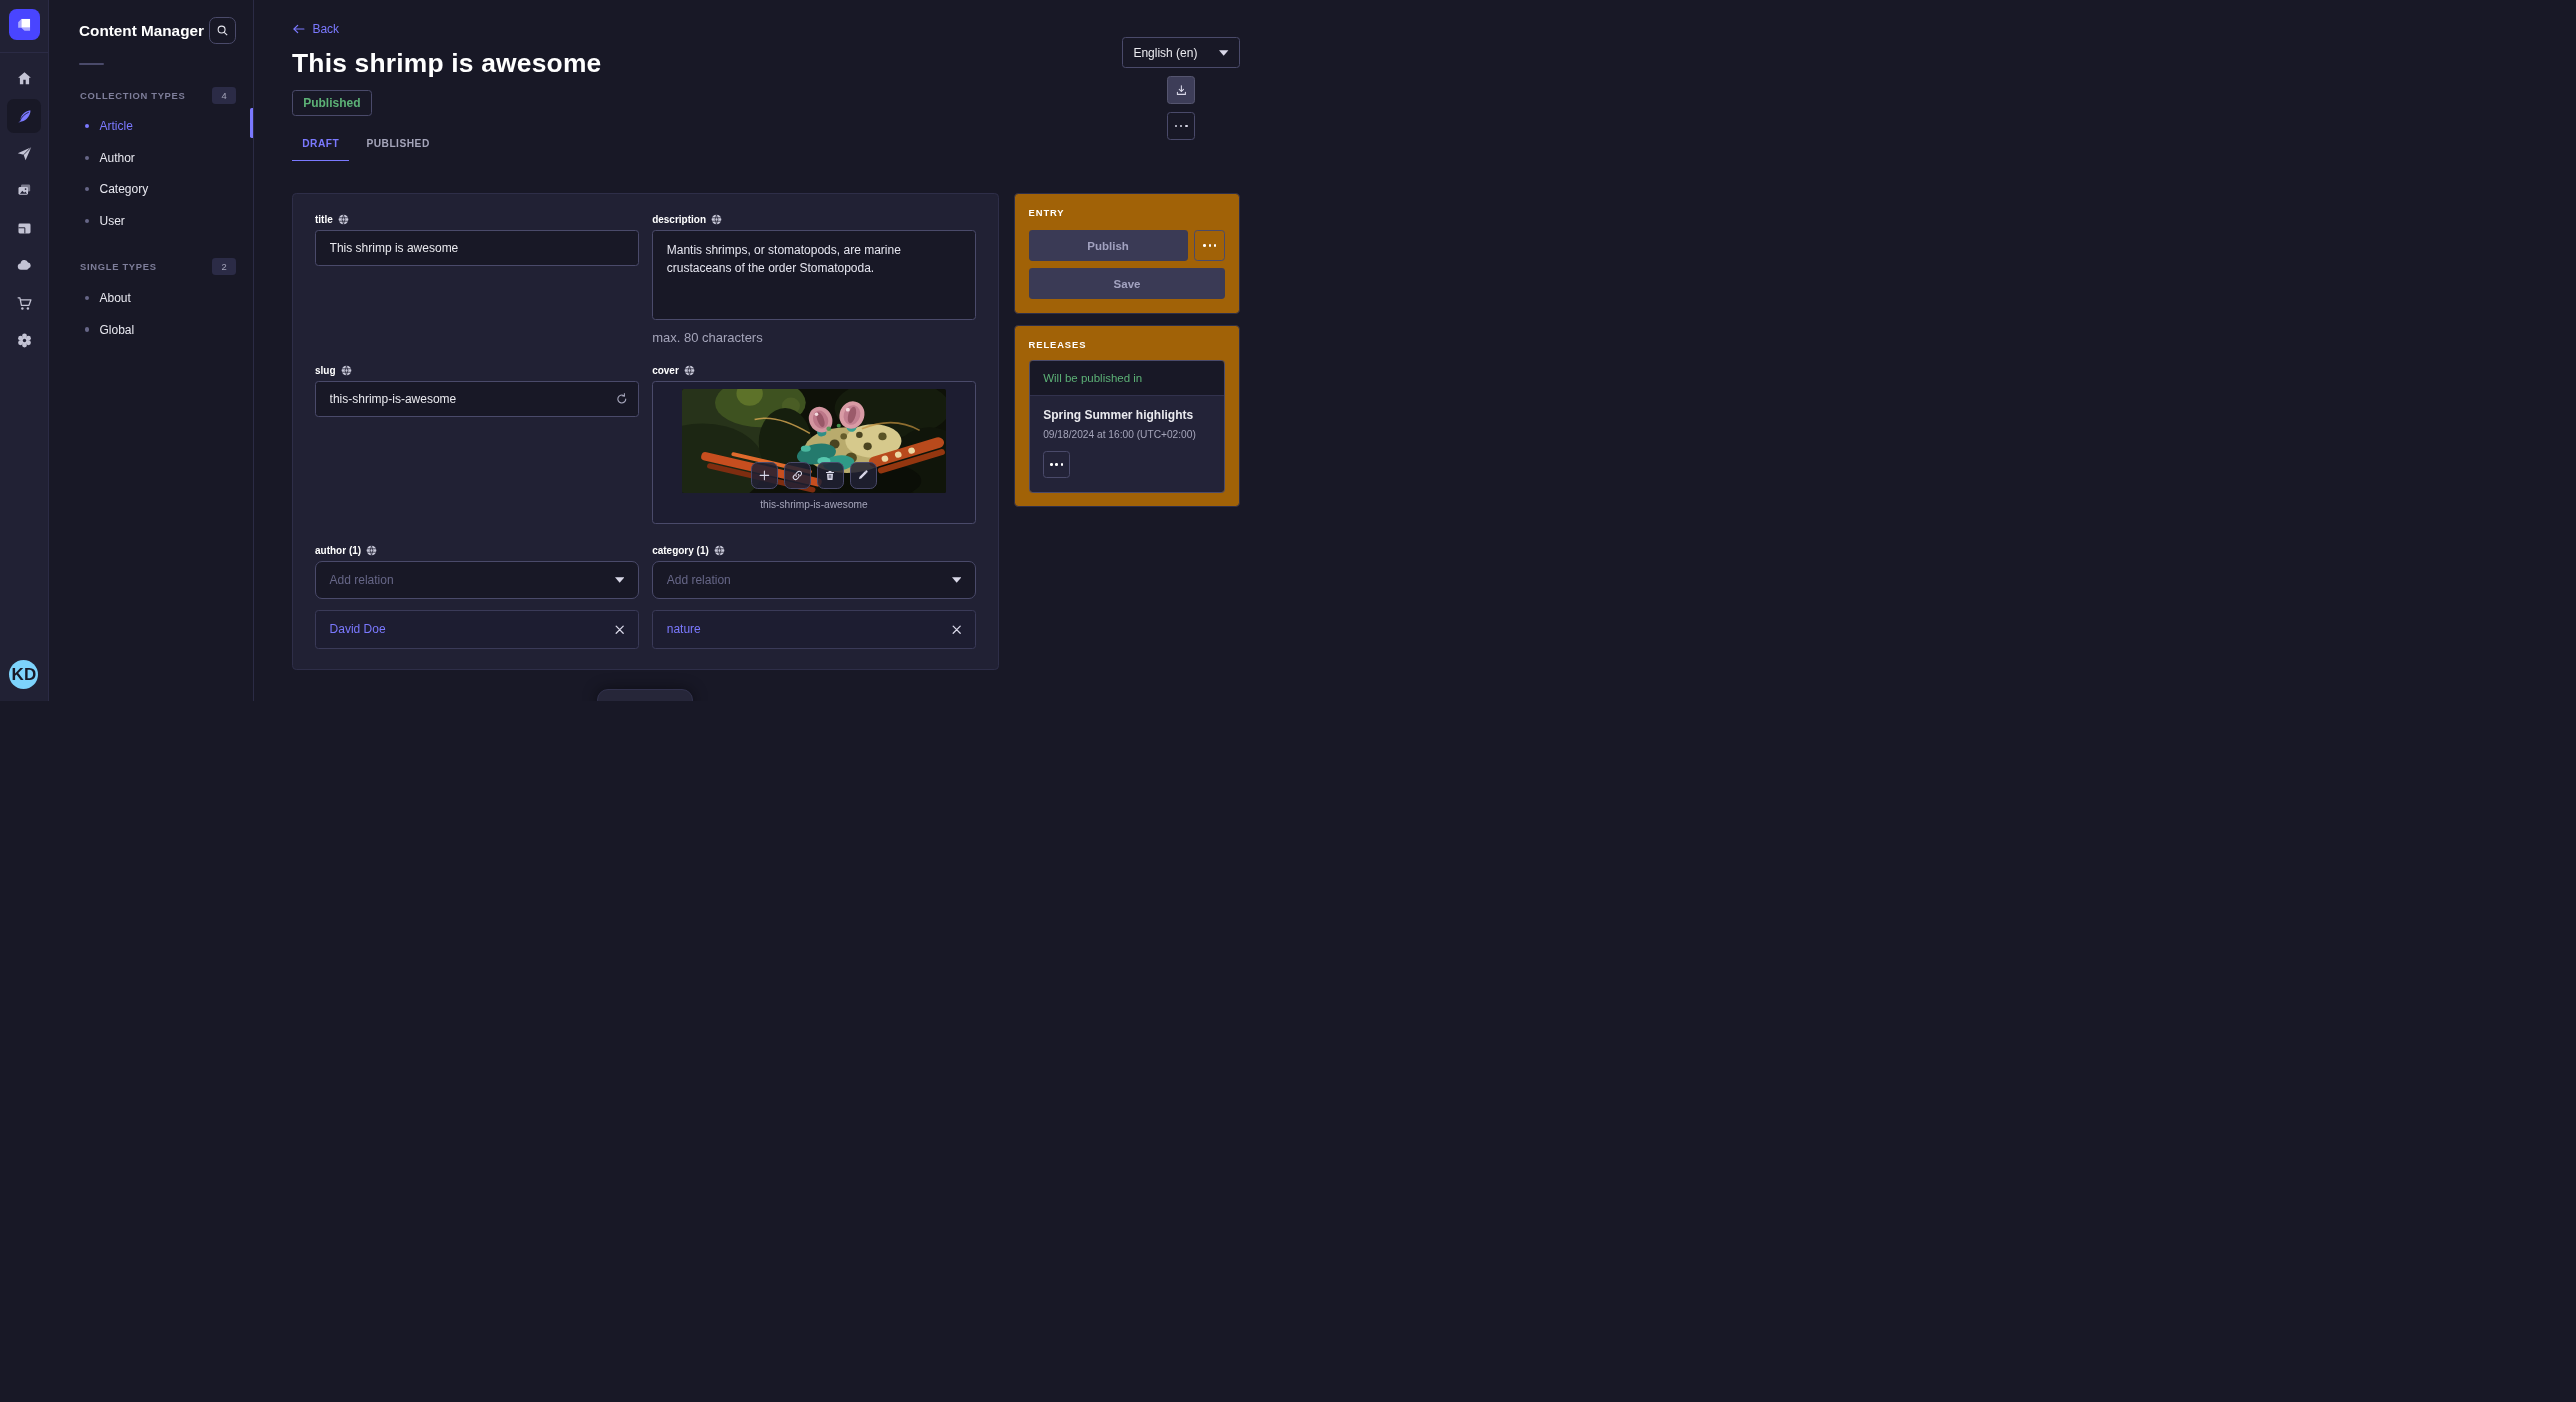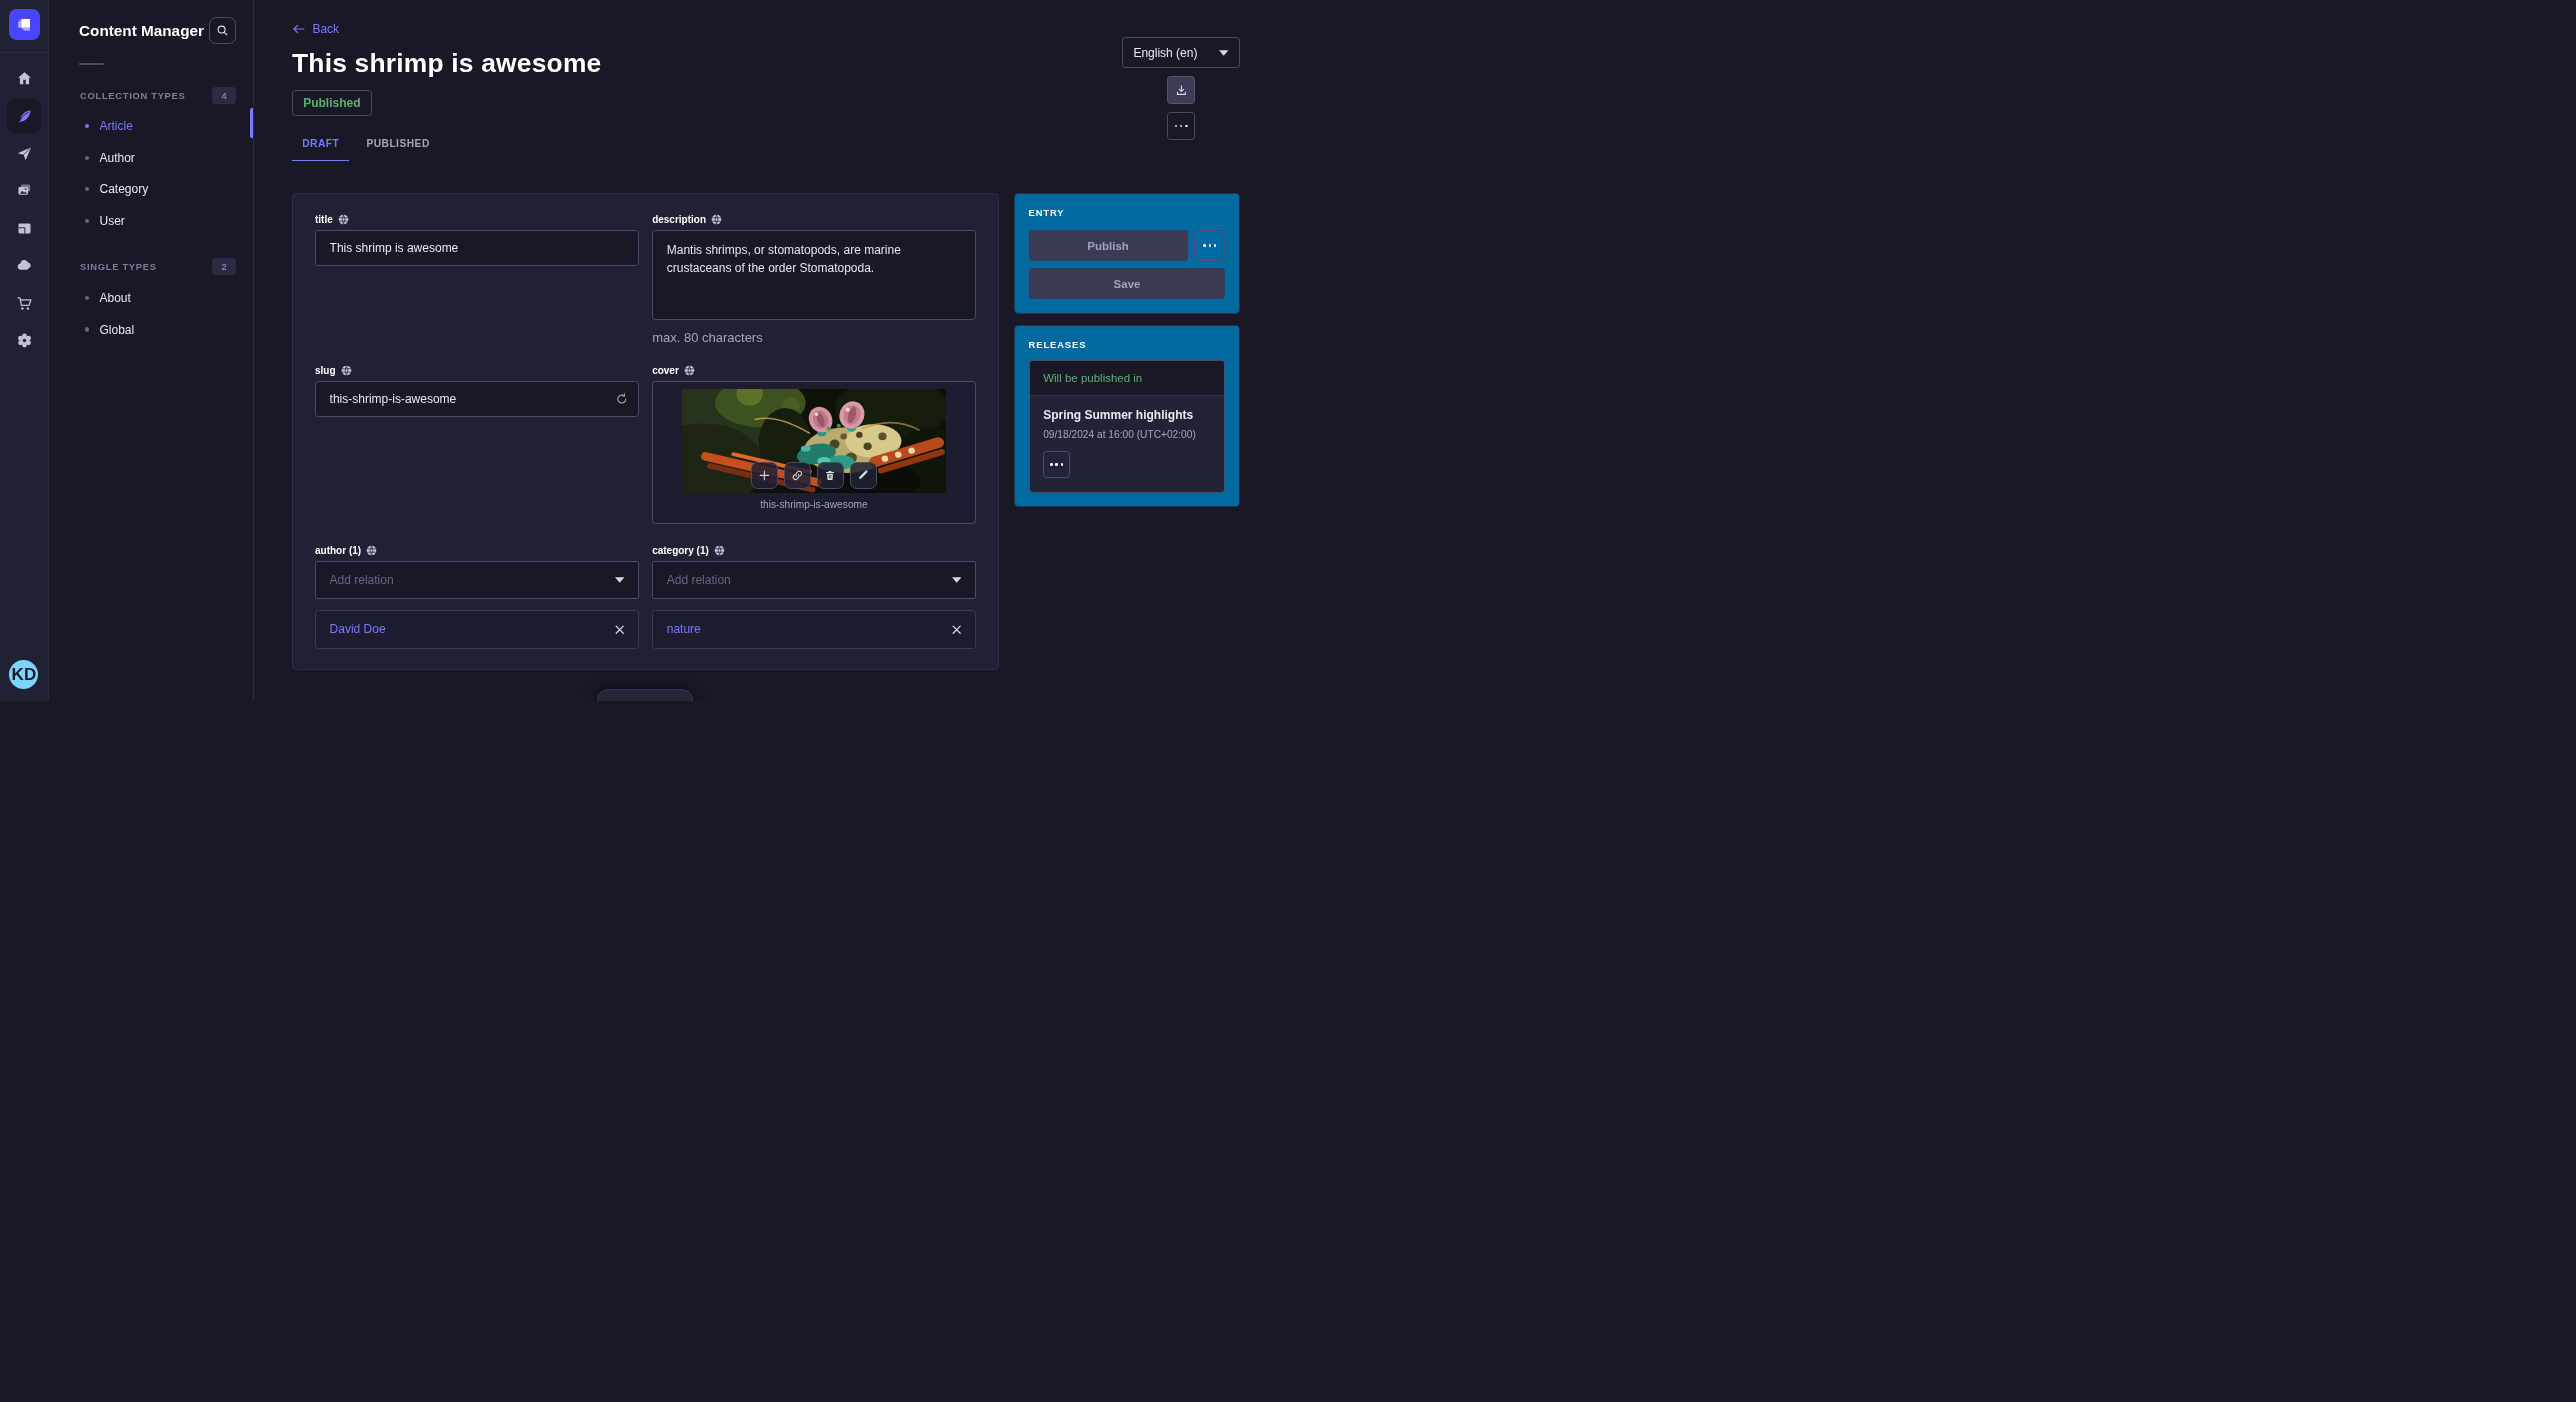--- a/index.html
+++ b/index.html
@@ -53,28 +53,28 @@
   .text-input{width:100%;box-sizing:border-box;height:36px;background:#181826;border:0.9px solid #4a4a6a;border-radius:3.4px;color:#eaeaef;font-size:12px;padding:0 13.6px;font-family:inherit;outline:none;}
   .input-wrap{position:relative;}
   .input-icon-right{position:absolute;right:10.2px;top:50%;transform:translateY(-50%);color:#a5a5ba;cursor:pointer;display:flex;}
   .textarea{width:100%;box-sizing:border-box;height:90px;background:#181826;border:0.9px solid #4a4a6a;border-radius:3.4px;color:#e6e6f0;font-size:12px;line-height:18px;padding:10.2px 13.6px;font-family:inherit;resize:none;outline:none;}
   .hint{margin-top:6.8px;font-size:13px;color:#a5a5ba;}
   .cover-box{border:0.9px solid #4a4a6a;border-radius:3.4px;height:141px;display:flex;flex-direction:column;align-items:center;background:#1d1d31;}
   .cover-media{position:relative;width:264px;height:104px;margin-top:6.8px;border-radius:1.7px;overflow:hidden;}
   .cover-actions{position:absolute;left:50%;transform:translateX(-50%);bottom:4.3px;display:flex;gap:6px;}
   .cover-btn{width:27px;height:27px;border-radius:6.8px;border:0.9px solid #4a4a6a;background:rgba(33,33,52,.85);color:#d9d8e8;display:flex;align-items:center;justify-content:center;cursor:pointer;}
   .cover-caption{margin-top:6px;font-size:10.2px;color:#a5a5ba;}
-  .select{height:36px;display:flex;align-items:center;justify-content:space-between;background:#181826;border:0.9px solid #4a4a6a;border-radius:2px;padding:0 13.6px;cursor:pointer;}
+  .select{height:36px;display:flex;align-items:center;justify-content:space-between;background:#181826;border:0.9px solid #4a4a6a;border-radius:7px;padding:0 13.6px;cursor:pointer;}
   .select .placeholder{color:#666687;font-size:12px;}
   .relation-chip{margin-top:11px;height:37px;display:flex;align-items:center;justify-content:space-between;border:0.9px solid #3a3a58;border-radius:3.4px;padding:0 13.6px;background:#1d1d31;}
   .relation-link{color:#7b79ff;font-size:12px;cursor:pointer;}
   .chip-close{background:none;border:none;color:#d9d8e8;cursor:pointer;display:flex;padding:0;}
   
   .side-col{width:226px;flex:0 0 auto;display:flex;flex-direction:column;gap:11px;}
-  .panel{background:#0369a1;border:0.9px solid #2e2e48;border-radius:4.3px;padding:13.6px;}
+  .panel{background:#a16207;border:0.9px solid #2e2e48;border-radius:4.3px;padding:13.6px;}
   .panel-title{font-size:9.4px;font-weight:bold;letter-spacing:0.9px;color:#fff;}
   .entry-buttons{display:flex;gap:6.8px;margin-top:12px;}
   .btn-disabled{flex:1;height:31px;border:none;border-radius:3.4px;background:#3a3a55;color:#a2a2c0;font-size:11.5px;font-weight:600;font-family:inherit;cursor:pointer;}
   .btn-save{width:100%;margin-top:6.8px;}
   .sq-btn{width:31px;height:31px;flex:0 0 auto;border-radius:3.4px;border:0.9px solid #4a4a6a;background:transparent;color:#fff;display:flex;align-items:center;justify-content:center;cursor:pointer;}
   .release-card{margin-top:10.2px;border:0.9px solid #4a4a6a;border-radius:3.4px;overflow:hidden;}
   .release-head{background:#181826;padding:11px 13.6px;color:#5cb176;font-size:11.5px;border-bottom:0.9px solid #32324d;}
   .release-body{padding:12px 13.6px 13.6px 13.6px;background:#232338;}
   .release-title{font-size:12px;font-weight:bold;color:#eaeaef;}
   .release-date{margin-top:6.8px;font-size:10.2px;color:#a5a5ba;}

